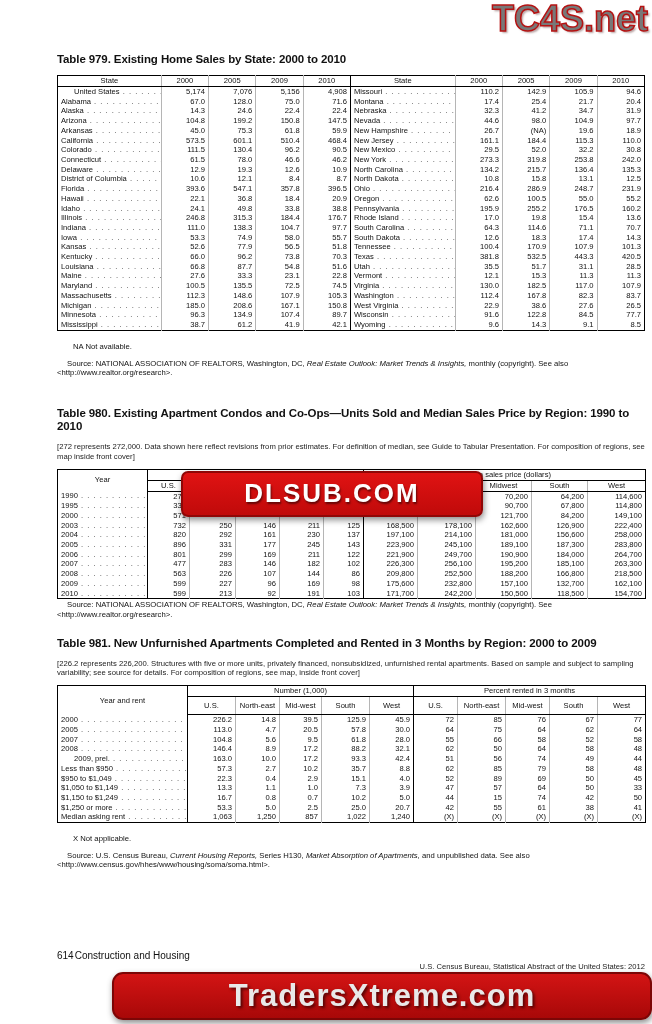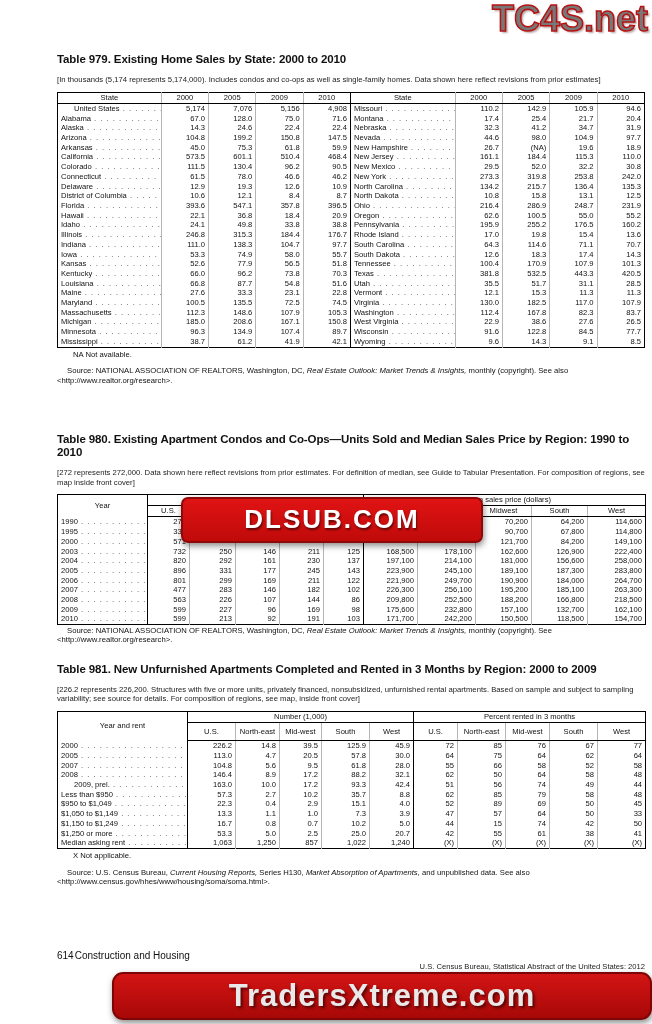--- a/index.html
+++ b/index.html
@@ -15,24 +15,24 @@
   .tbl thead tr:last-child th{border-bottom:1px solid #000}
   .tbl thead .grp{border-bottom:1px solid #000}
   .tbl tr>*:first-child{border-left:none}
   .tbl td.num{text-align:right}
   .divL{border-left:1px solid #000 !important}
   .b{font-weight:bold}
   .ind{padding-left:16px !important}
   .stub{text-align:left}
   .dots::after{content:" . . . . . . . . . . . . . . . . . . . . . . . . . . . . . . . . . . . . ";
       letter-spacing:1px;color:#333}
-  .foot{font-size:7.7px;line-height:9.2px;margin-top:2px;padding-left:16px}
+  .foot{font-size:7.7px;line-height:9.2px;margin-top:11px;padding-left:16px}
   .src{font-size:7.7px;line-height:9.2px;margin-top:1px;text-indent:10px}
   .it{font-style:italic}
-  .sec980{margin-top:48px;position:relative}
+  .sec980{margin-top:30px;position:relative}
   .sec981{margin-top:18px}
   .t981 thead .sub{white-space:normal;line-height:8.2px;height:17px;vertical-align:middle}
   
   .wm-top{position:absolute;top:-2px;right:4px;z-index:10;font-size:36px;font-weight:800;
       color:#787878;-webkit-text-stroke:1.5px #b61212;text-shadow:2px 2px 2px rgba(60,0,0,.35)}
   .wm-dlsub{position:absolute;left:124px;top:64px;width:298px;height:42px;z-index:10;
       background:linear-gradient(#e01313,#c00a0a);border:2px solid #8f0707;border-radius:7px;
       box-shadow:1px 3px 6px rgba(0,0,0,.45);display:flex;align-items:center;justify-content:center}
   .wm-dlsub span{font-size:26px;font-weight:800;color:#fff;letter-spacing:2px;
       text-shadow:1px 2px 2px rgba(0,0,0,.5)}
@@ -48,21 +48,20 @@
 </style>
 </head>
 <body>
 
 <div class="page">
 
   <div class="content">
 
     <section class="sec sec979">
       <h2 class="ttl">Table 979. Existing Home Sales by State: 2000 to 2010</h2>
-      <p class="note">[In thousands (5,174 represents 5,174,000). Includes condos and co-ops as well as single-family homes. Data shown here reflect revisions from prior estimates]</p>
       <table class="tbl t979">
         <colgroup>
           <col style="width:103px">
             <col style="width:47px">
             <col style="width:47px">
             <col style="width:47px">
             <col style="width:47px">
           <col style="width:104px">
             <col style="width:47px">
             <col style="width:47px">

